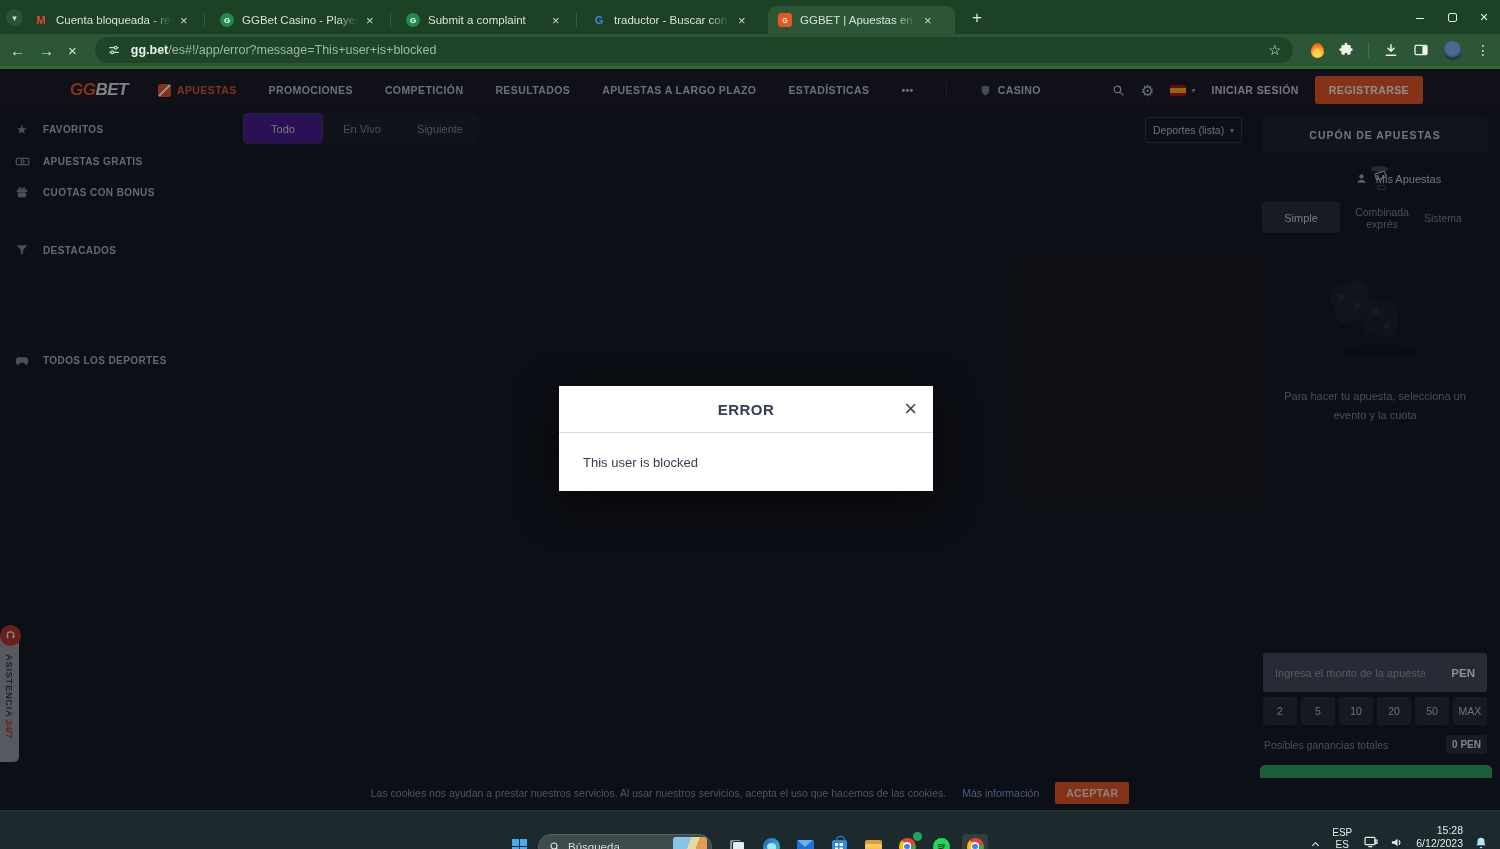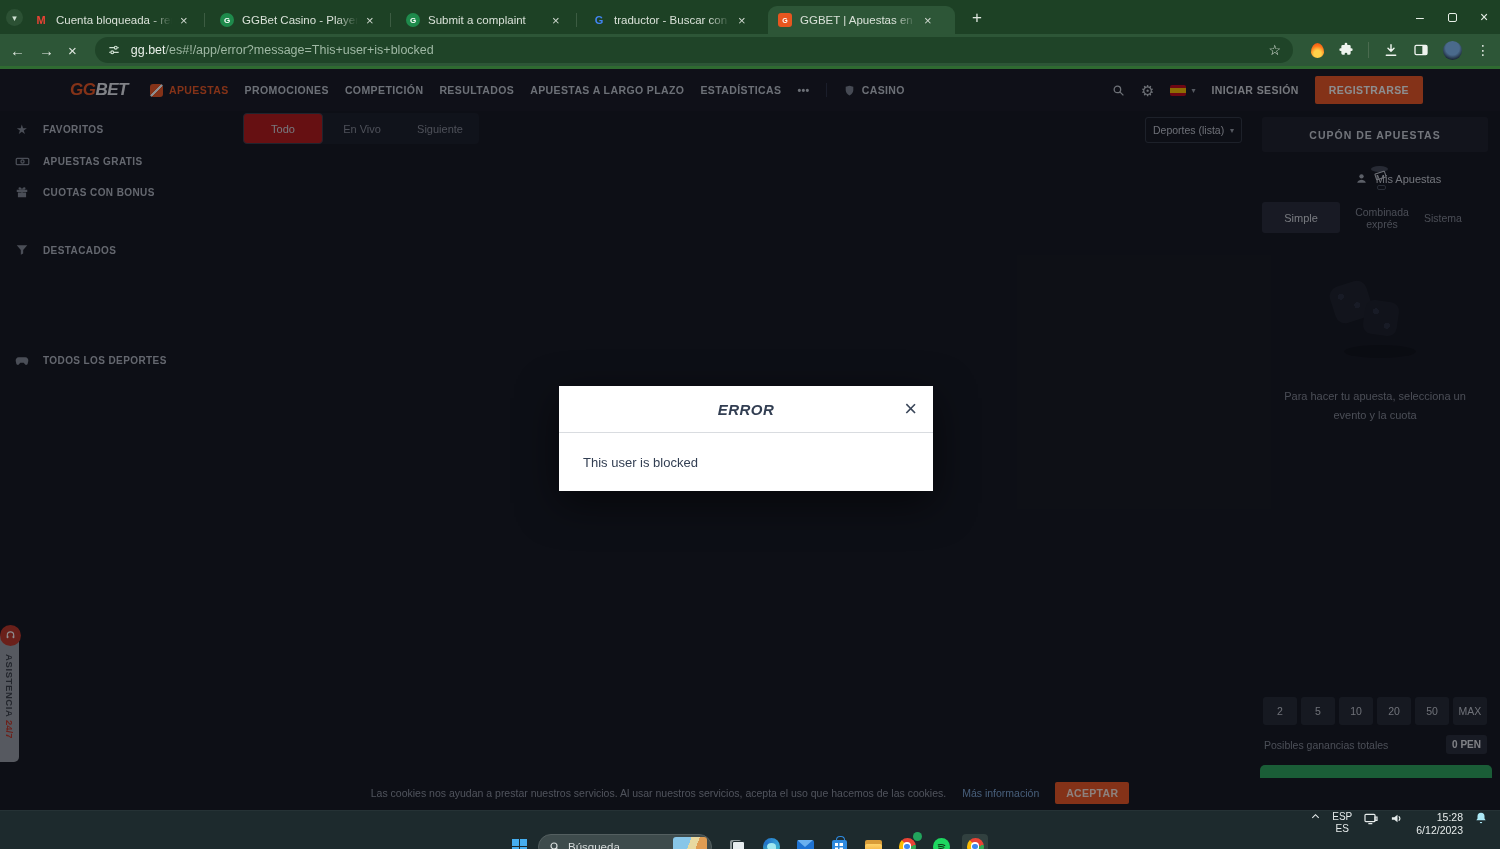--- a/index.html
+++ b/index.html
@@ -33,58 +33,58 @@
   .win-controls{position:absolute;right:0;top:0;height:34px;display:flex;align-items:center;}
   .winbtn{width:32px;height:34px;display:flex;align-items:center;justify-content:center;color:#e8efe8;font-size:14px;}
   .maxbox{width:9px;height:9px;border:1.4px solid #e8efe8;border-radius:2px;}
 
   .toolbar{position:absolute;top:34px;left:0;right:0;height:32px;background:var(--toolbar);
     display:flex;align-items:center;padding:0 10px;gap:14px;color:#dfe7df;}
   .navbtn{font-size:15px;line-height:1;}
   .urlpill{flex:1;height:26px;border-radius:13px;background:var(--pill);display:flex;align-items:center;
     padding:0 12px;gap:10px;margin:0 4px;}
   .url{font-size:12.5px;white-space:nowrap;overflow:hidden;}
-  .url-domain{color:#eaf0ea;}
+  .url-domain{color:#eaf0ea;font-weight:bold;}
   .url-path{color:#9fb8a4;}
   .pill-star{margin-left:auto;font-size:14px;color:#dfe7df;}
   .flame{width:13px;height:15px;background:radial-gradient(circle at 50% 72%,#ffd24a 0 28%,#ff7a1a 60%,#e8430e 100%);
     border-radius:50% 50% 50% 50%/62% 62% 38% 38%;}
   .tb-div{width:1px;height:16px;background:#4a6b4f;}
   .avatar{width:19px;height:19px;border-radius:50%;background:radial-gradient(circle at 50% 38%,#4a6a8c 0 45%,#151e2c 80%);}
   .dots{font-size:14px;color:#dfe7df;}
   .theme-strip{position:absolute;top:66px;left:0;right:0;height:3px;background:var(--strip);}
 
   
   .page{position:absolute;top:69px;left:0;width:1500px;height:741px;background:var(--page-bg);overflow:hidden;}
 
   .site-header{height:42px;display:flex;align-items:center;padding-left:70px;background:#1a1d27;}
   .logo{font-size:17px;font-weight:800;font-style:italic;letter-spacing:-.5px;}
   .logo .gg{color:var(--accent);}
   .logo .bet{color:#e9ecf1;}
-  .mainnav{display:flex;align-items:center;gap:16px;margin-left:22px;}
+  .mainnav{display:flex;align-items:center;gap:32px;margin-left:30px;}
   .nav-item{font-size:10.5px;font-weight:700;letter-spacing:.4px;color:#c4cad3;display:flex;align-items:center;gap:6px;}
   .nav-item.hot{color:var(--accent);}
   .betslip-ic{width:13px;height:13px;border-radius:3px;background:linear-gradient(135deg,var(--accent) 0 44%,#fff 44% 56%,var(--accent) 56%);}
   .nav-div{width:1px;height:14px;background:#30364a;}
   .hdr-right{margin-left:auto;display:flex;align-items:center;gap:16px;padding-right:77px;color:#c7ccd4;}
   .gear{font-size:15px;line-height:1;}
   .flagwrap{display:flex;align-items:center;gap:5px;}
   .flag{width:16px;height:11px;border-radius:2px;background:linear-gradient(#c60b1e 0 30%,#ffc400 30% 70%,#c60b1e 70%);}
   .chev{font-size:8px;color:#9aa0ab;}
   .login{font-size:10.5px;font-weight:700;letter-spacing:.4px;color:#d5d9df;}
   .register{background:var(--accent);color:#fff;font-size:10.5px;font-weight:700;letter-spacing:.4px;
     padding:8px 14px;border-radius:2px;border:none;}
 
   .side-item{position:absolute;left:14px;display:flex;align-items:center;gap:13px;height:16px;
     color:#b5bbc5;font-size:10px;font-weight:700;letter-spacing:.4px;}
   .side-ic{width:16px;color:#868d99;display:flex;justify-content:center;font-size:13px;line-height:1;}
 
   .seg{position:absolute;left:243px;top:44px;width:236px;height:31px;background:#1d212c;border-radius:4px;display:flex;}
   .seg-tab{flex:1;display:flex;align-items:center;justify-content:center;font-size:11px;color:#8a909c;}
-  .seg-tab.active{background:#b91c1c;border:1px solid #3a414f;border-radius:4px;color:#d6dae1;}
+  .seg-tab.active{background:#4c1d95;border:1px solid #3a414f;border-radius:4px;color:#d6dae1;}
 
   .sortdd{position:absolute;left:1145px;top:48px;width:97px;height:26px;border:1px solid #343b48;border-radius:3px;
     display:flex;align-items:center;padding:0 7px;font-size:10.5px;color:#c3c8d2;}
   .sortdd .chev{margin-left:auto;}
 
   .panel{position:absolute;left:1262px;top:48px;width:226px;}
   .panel-head{height:35px;background:#20242f;border-radius:3px;display:flex;align-items:center;justify-content:center;
     font-size:10.5px;font-weight:700;letter-spacing:1px;color:#ced3db;}
   .panel-tabs{display:flex;align-items:center;margin-top:14px;height:24px;flex-direction:column;}
   .coupon-ic{width:17px;height:17px;border-radius:50%;background:#454c5a;margin-left:8px;position:relative;}
@@ -133,21 +133,21 @@
   .clink{font-size:10.5px;color:var(--link);}
   .cbtn{background:var(--accent);color:#ffe9df;font-size:10.5px;font-weight:700;letter-spacing:.3px;
     padding:5px 11px;border-radius:2px;border:none;}
 
   .overlay{position:absolute;inset:0;background:rgba(2,3,6,.45);z-index:40;}
 
   .modal{position:absolute;left:559px;top:317px;width:374px;z-index:50;background:#fff;
     box-shadow:0 12px 40px rgba(0,0,0,.55);}
   .modal-head{height:47px;position:relative;display:flex;align-items:center;justify-content:center;
     border-bottom:1px solid #d9dce0;}
-  .modal-title{font-size:15px;font-weight:600;letter-spacing:.5px;color:var(--modal-text);font-style:italic;}
+  .modal-title{font-size:15px;font-weight:600;letter-spacing:.5px;color:var(--modal-text);}
   .modal-close{position:absolute;right:16px;top:50%;transform:translateY(-50%);font-size:22px;font-weight:300;
     color:#3a4659;line-height:1;background:none;border:none;}
   .modal-body{height:58px;display:flex;align-items:center;padding:0 24px;font-size:13px;color:var(--modal-text);}
 
   
   .taskbar{position:absolute;left:0;top:810px;width:1500px;height:39px;background:#1d2a2d;border-top:1px solid rgba(255,255,255,.04);}
   .tb-center{position:absolute;left:508px;top:16px;height:39px;display:flex;align-items:center;gap:8px;}
   .tb-start{width:22px;height:26px;display:flex;align-items:center;justify-content:center;}
   .win-sq{width:7px;height:7px;background:#46aef0;box-shadow:8px 0 #46aef0,0 8px #46aef0,8px 8px #46aef0;margin:-4px 4px 4px -4px;}
   .tb-search{width:174px;height:26px;background:#3e4b4c;border:1px solid #545f60;border-radius:13px;
@@ -181,21 +181,21 @@
   .folder{width:17px;height:13px;position:relative;}
   .folder::before{content:'';position:absolute;inset:0;background:#d99c38;border-radius:2px;}
   .folder::after{content:'';position:absolute;left:0;bottom:0;width:17px;height:9px;
     background:linear-gradient(#ffd46a,#f0a93c);border-radius:2px;}
   .chromeball{width:17px;height:17px;border-radius:50%;position:relative;
     background:conic-gradient(from -40deg,#ea4335 0 120deg,#34a853 120deg 240deg,#fbbc04 240deg 360deg);}
   .chromeball::before{content:'';position:absolute;inset:4.2px;background:#fff;border-radius:50%;}
   .chromeball::after{content:'';position:absolute;inset:5.8px;background:#3e87f0;border-radius:50%;}
   .vbadge{position:absolute;right:-2px;top:-2px;width:9px;height:9px;border-radius:50%;background:#22a45c;z-index:2;}
   .spotify{width:17px;height:17px;border-radius:50%;background:#1ed760;display:flex;align-items:center;justify-content:center;}
-  .tb-tray{position:absolute;right:12px;top:0;height:39px;display:flex;align-items:flex-start;gap:11px;color:#e6ebeb;}
+  .tb-tray{position:absolute;right:12px;top:0;height:39px;display:flex;align-items:flex-end;gap:11px;color:#e6ebeb;}
   .lang{font-size:10px;line-height:1.15;text-align:center;font-weight:500;}
   .clockblk{font-size:10.5px;line-height:1.25;text-align:right;}
 </style>
 </head>
 <body>
 
 <div id="screen">
 
   <div class="tabstrip">
     <div class="tab-search">▾</div>
@@ -395,20 +395,24 @@
         <span class="die1"></span>
         <span class="die2"></span>
         <span class="die-shadow"></span>
       </div>
       <div class="empty-text">
         <div>Para hacer tu apuesta, selecciona un</div>
         <div>evento y la cuota</div>
       </div>
     </div>
 
+    <div class="amount">
+      <input type="text" placeholder="Ingresa el monto de la apuesta" style="">
+      <span class="cur">PEN</span>
+    </div>
     <div class="quick">
       <button>2</button>
       <button>5</button>
       <button>10</button>
       <button>20</button>
       <button>50</button>
       <button>MAX</button>
     </div>
     <div class="totals">
       <span class="tlabel">Posibles ganancias totales</span>

